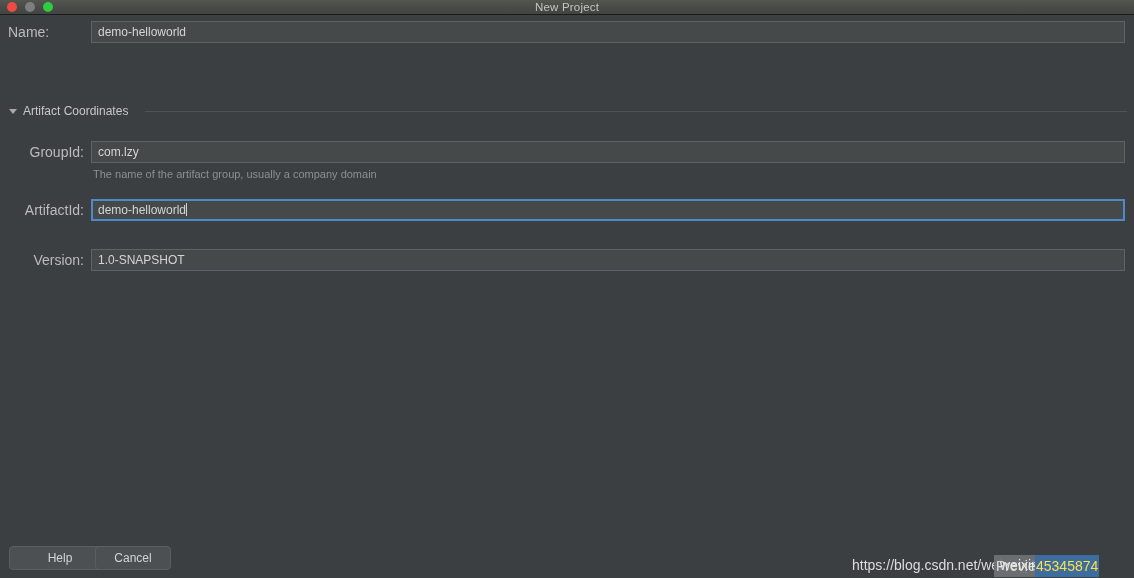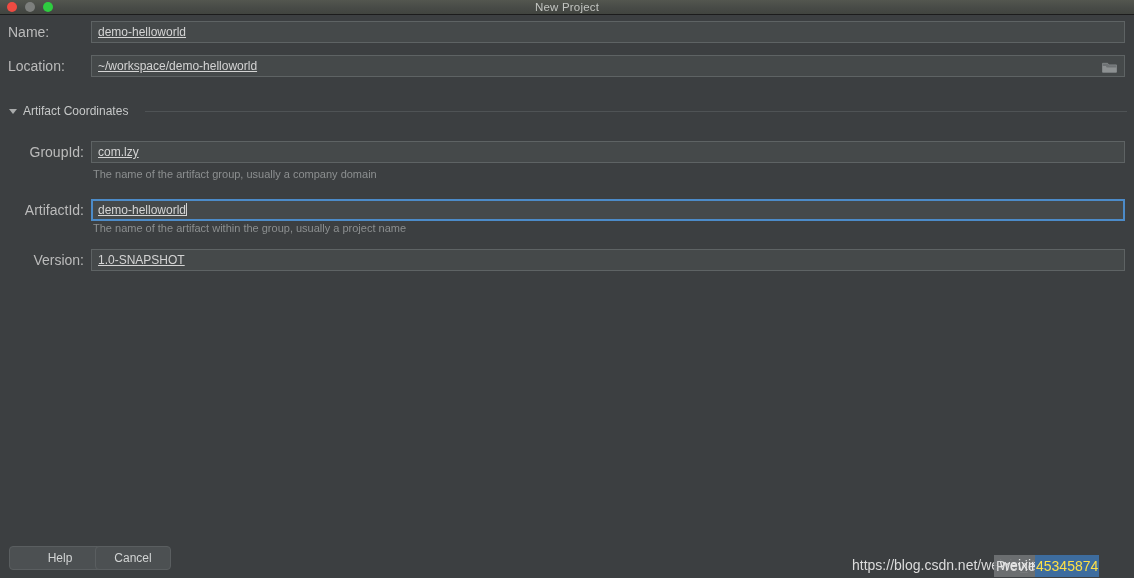--- a/index.html
+++ b/index.html
@@ -97,21 +97,20 @@
     height: 22px;
     box-sizing: border-box;
     background: #45494a;
     border: 1px solid #5e6364;
     color: #d4d4d4;
     font-size: 12px;
     line-height: 20px;
     padding: 0 0 0 6px;
     white-space: nowrap;
     overflow: hidden;
-    text-decoration: underline;
   }
   .field.focused {
     border: 2px solid #4c8bc8;
     background: #45494a;
     line-height: 18px;
     padding-left: 5px;
   }
   .caret {
     display: inline-block;
     width: 1px;
@@ -239,50 +238,39 @@
     <div class="window-title">New Project</div>
   </div>
 
   <div class="content">
 
     <div class="row" style="top:6px;">
       <div class="lbl" style="left:8px; width:80px;">Name:</div>
       <div class="field" placeholder="Name">demo-helloworld</div>
     </div>
 
-    <div class="row" style="top:40px;">
-      <div class="lbl" style="left:8px; width:80px;">Location:</div>
-      <div class="field">
-        <span>~/workspace/demo-helloworld</span>
-        <svg class="browse-icon" viewBox="0 0 16 13">
-          <path d="M0.5 2.5 L6 2.5 L7.2 4.2 L15.5 4.2 L15.5 12.2 L0.5 12.2 Z" fill="#6e7274" stroke="#8b8f90" stroke-width="0.8"></path>
-          <path d="M0.5 5.4 L4.0 5.4 L5.0 7.0 L15.5 7.0 L15.5 12.2 L0.5 12.2 Z" fill="#8d9192"></path>
-        </svg>
-      </div>
-    </div>
 
     <div class="section" style="top:86px;">
       <span class="tri"></span>
       <span class="section-title">Artifact Coordinates</span>
       <span class="section-line"></span>
     </div>
 
     <div class="row" style="top:126px;">
       <div class="lbl right" style="left:0; width:84px;">GroupId:</div>
       <div class="field">com.lzy</div>
     </div>
     <div class="hint" style="top:152px;">The name of the artifact group, usually a company domain</div>
 
     <div class="row" style="top:184px;">
       <div class="lbl right" style="left:0; width:84px;">ArtifactId:</div>
       <div class="field focused">
         <span>demo-helloworld</span><span class="caret"></span>
       </div>
     </div>
-    <div class="hint" style="top:206px;">The name of the artifact within the group, usually a project name</div>
 
     <div class="row" style="top:234px;">
       <div class="lbl right" style="left:0; width:84px;">Version:</div>
       <div class="field">1.0-SNAPSHOT</div>
     </div>
 
     <button class="btn btn-help">Help</button>
     <button class="btn btn-cancel">Cancel</button>
 
     <div class="watermark">https://blog.csdn.net/weixin_45345874</div>

